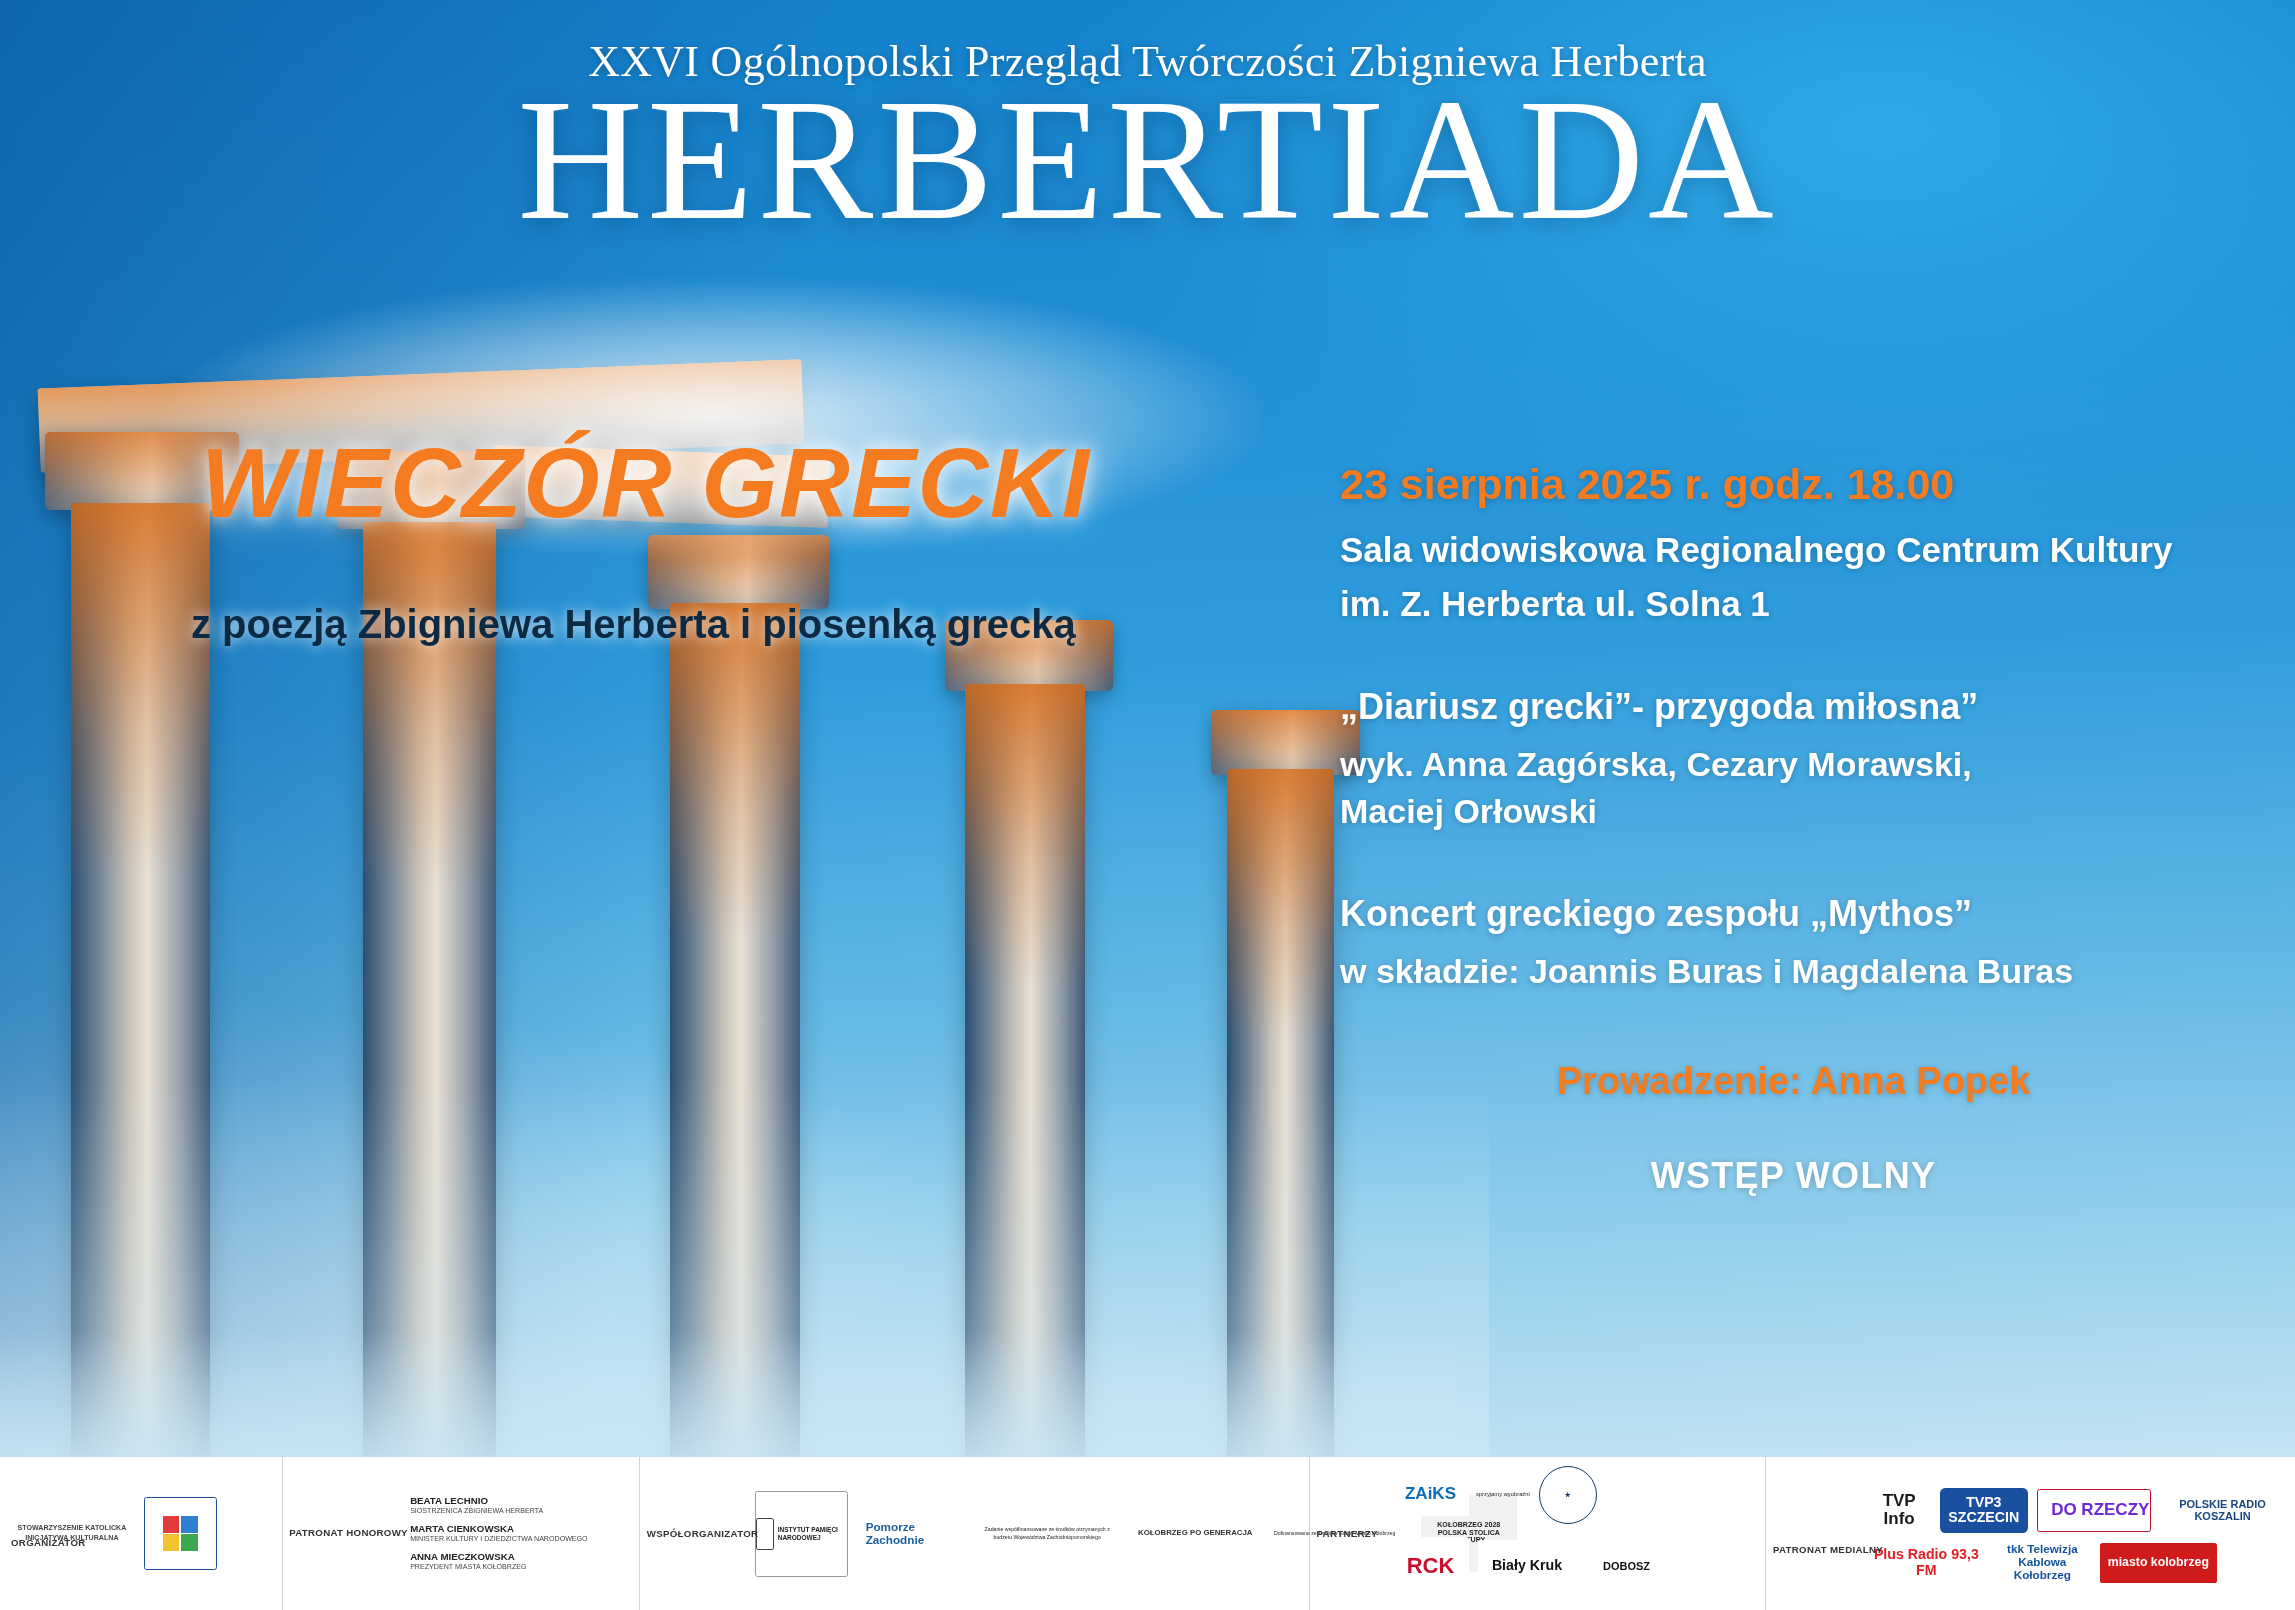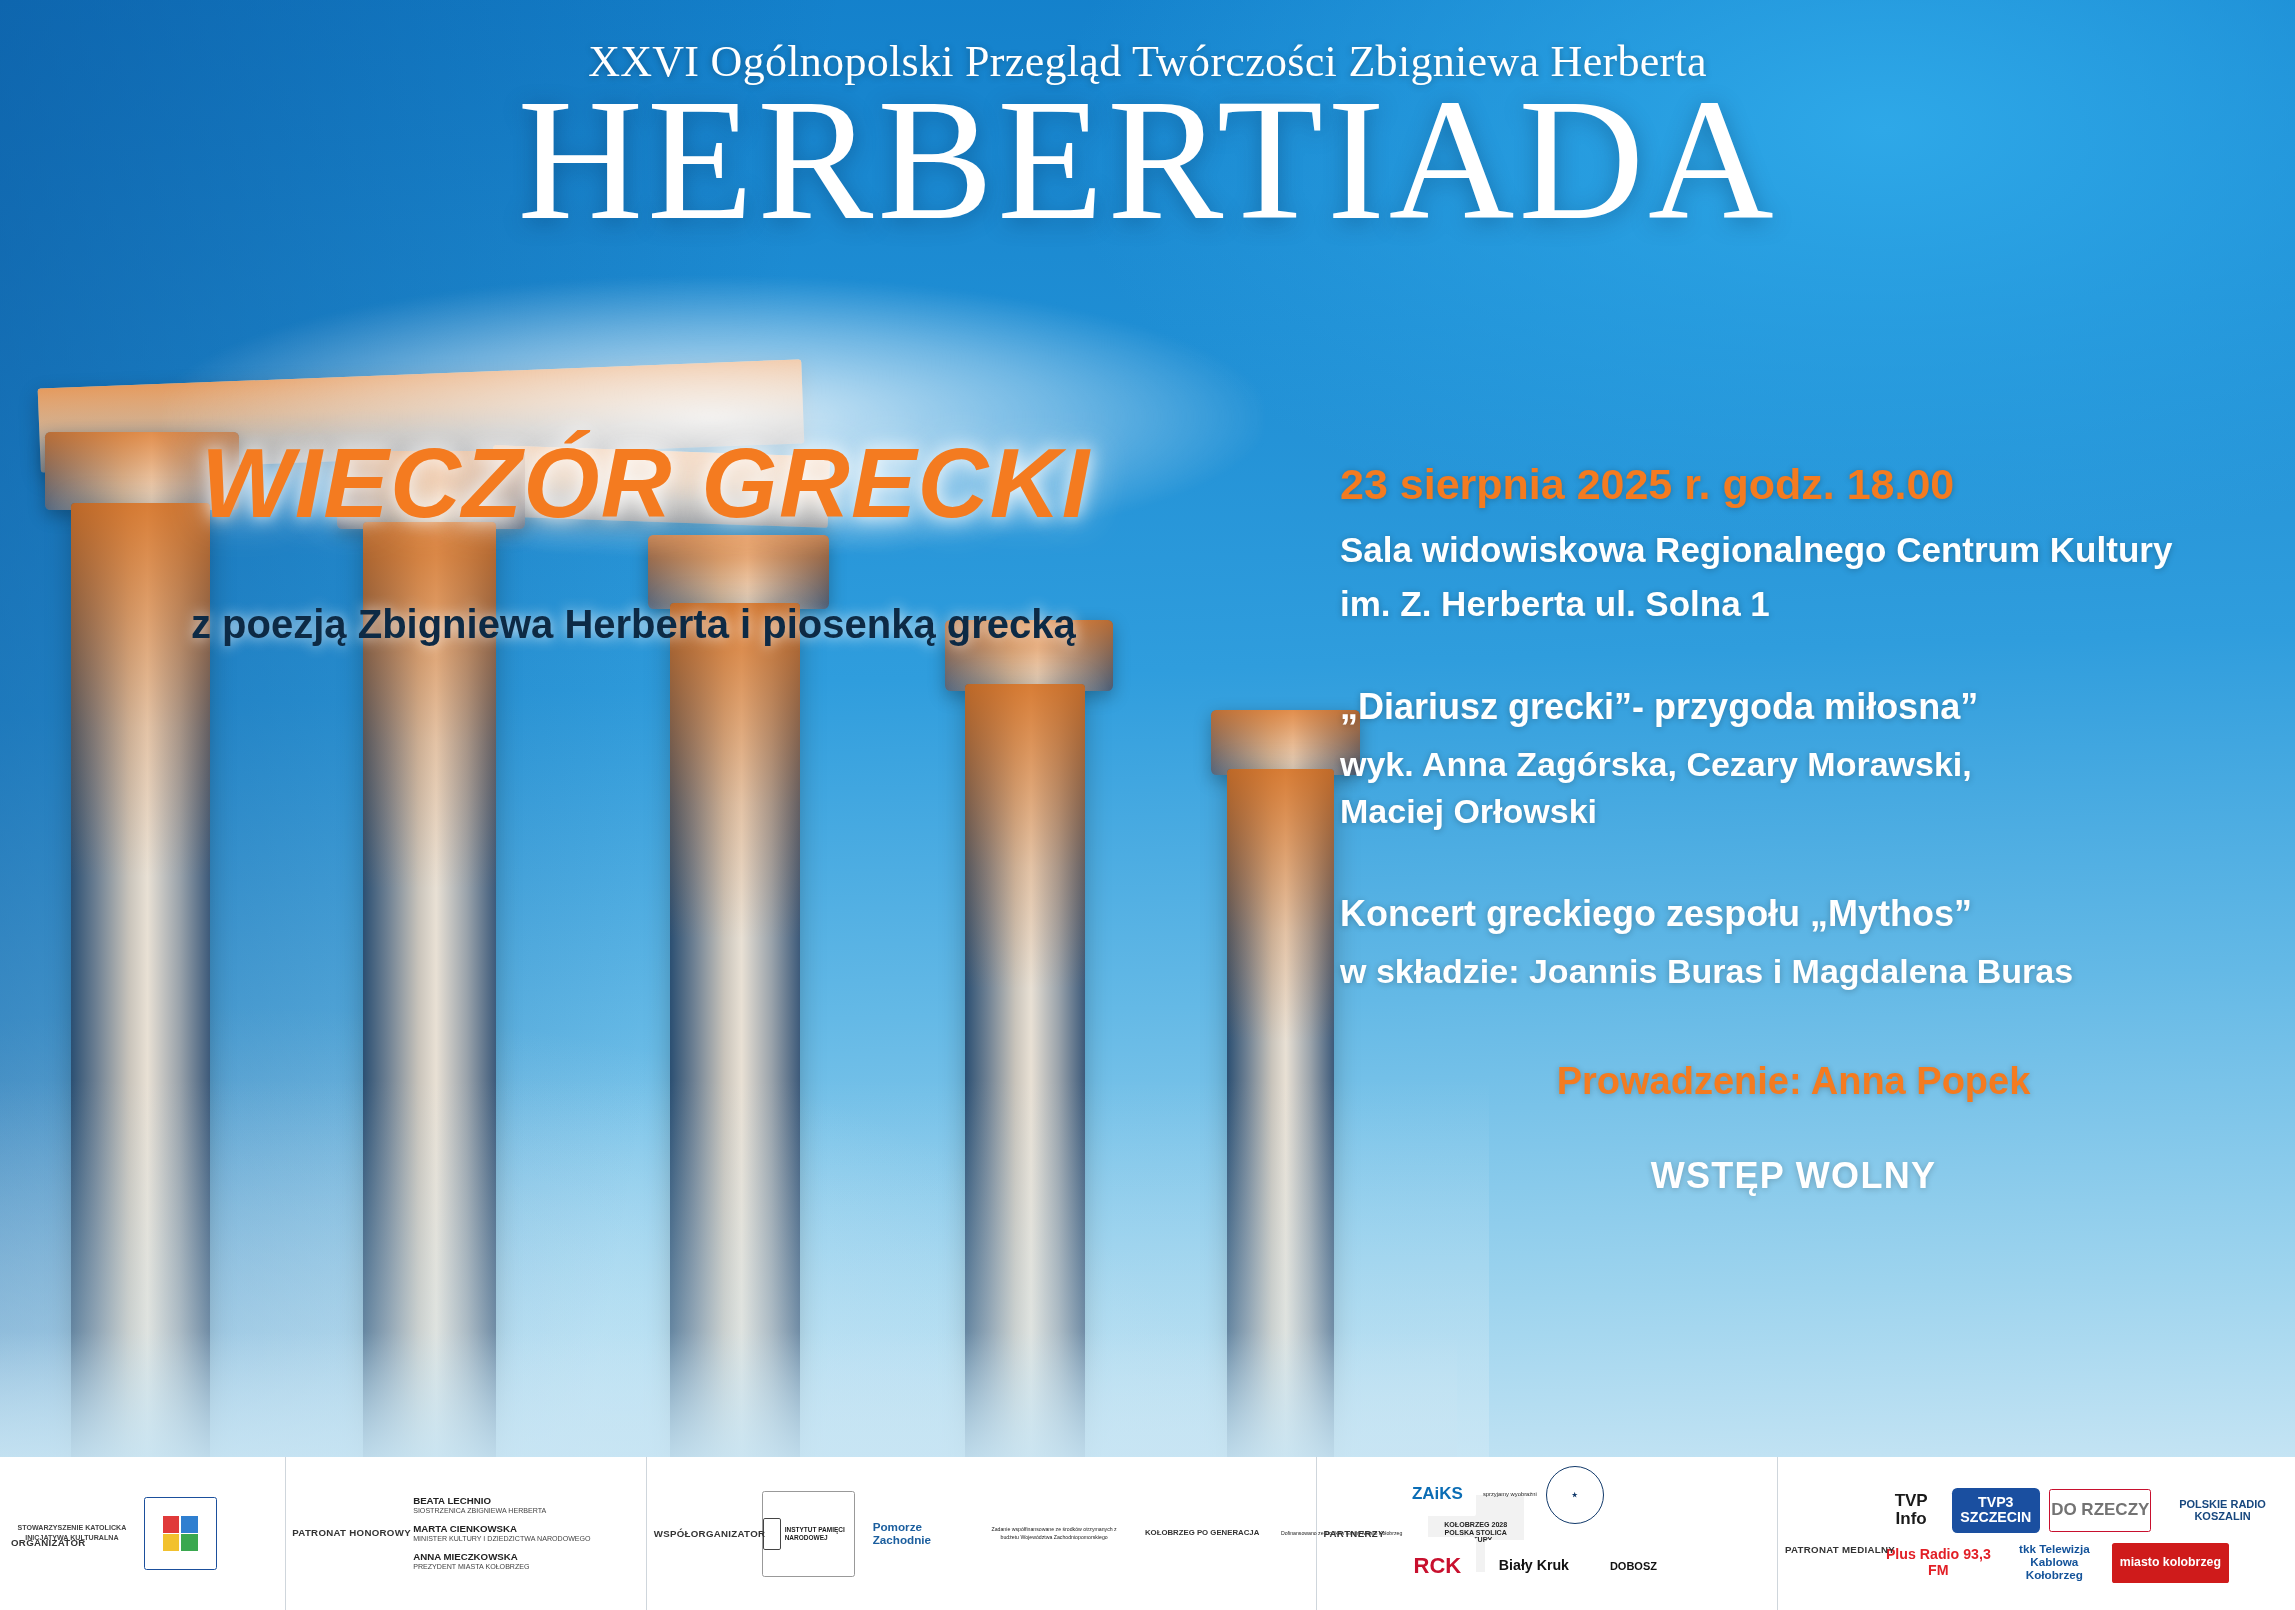--- a/index.html
+++ b/index.html
@@ -155,21 +155,21 @@
   .l-ipn{width:91px;height:84px;background:#fff;border:0.6px solid #999;color:#1a1a1a;font-size:7.1px;}
   .l-pz{width:110px;height:71px;background:#ffffff;color:#1b5e9e;font-size:11.7px;font-weight:bold;text-align:left;}
   .l-kol{width:130px;height:78px;background:#fff;color:#333;font-size:7.8px;}
   .l-rck{width:78px;height:58px;background:#fff;color:#c8102e;font-size:22px;font-weight:bold;}
   .l-bk{width:97px;height:52px;background:#fff;color:#111;font-size:14.2px;font-weight:bold;}
   .l-dob{width:84px;height:71px;background:#fff;color:#111;font-size:11px;font-weight:bold;}
   .l-zaiks{width:78px;height:43px;background:#fff;color:#0b6db5;font-size:17px;font-weight:bold;}
   .l-circ{width:56px;height:56px;border-radius:50%;background:#fff;border:1.3px solid #123a6b;color:#123a6b;font-size:6.5px;}
   .l-tvpinfo{font-size:17px;color:#1a1a1a;font-weight:bold;}
   .l-tvp3{width:97px;height:45px;background:#1a4fa0;color:#fff;font-size:14.2px;border-radius:5.2px;}
-  .l-rzeczy{width:110px;height:41px;background:#fff;border:1.3px solid #c8102e;color:#737373;font-size:17px;font-weight:bold;}
+  .l-rzeczy{width:110px;height:41px;background:#fff;border:1.3px solid #c8102e;color:#6d28d9;font-size:17px;font-weight:bold;padding-left:12px;}
   .l-prk{width:136px;height:52px;background:#fff;color:#17477e;font-size:11px;font-weight:bold;}
   .l-plus{width:117px;height:36px;background:#fff;color:#e21f26;font-size:14.2px;font-weight:bold;}
   .l-tkk{width:97px;height:40px;background:#fff;color:#14539a;font-size:11.7px;font-weight:bold;justify-content:flex-end;}
   .l-mk{width:117px;height:40px;background:#cf1b1b;color:#fff;font-size:12.3px;font-weight:bold;}
   .col2{display:flex;flex-direction:row;gap:6.5px;align-items:center;}
   .row2{display:flex;gap:9px;align-items:center;}
 </style>
 </head>
 <body>
 

